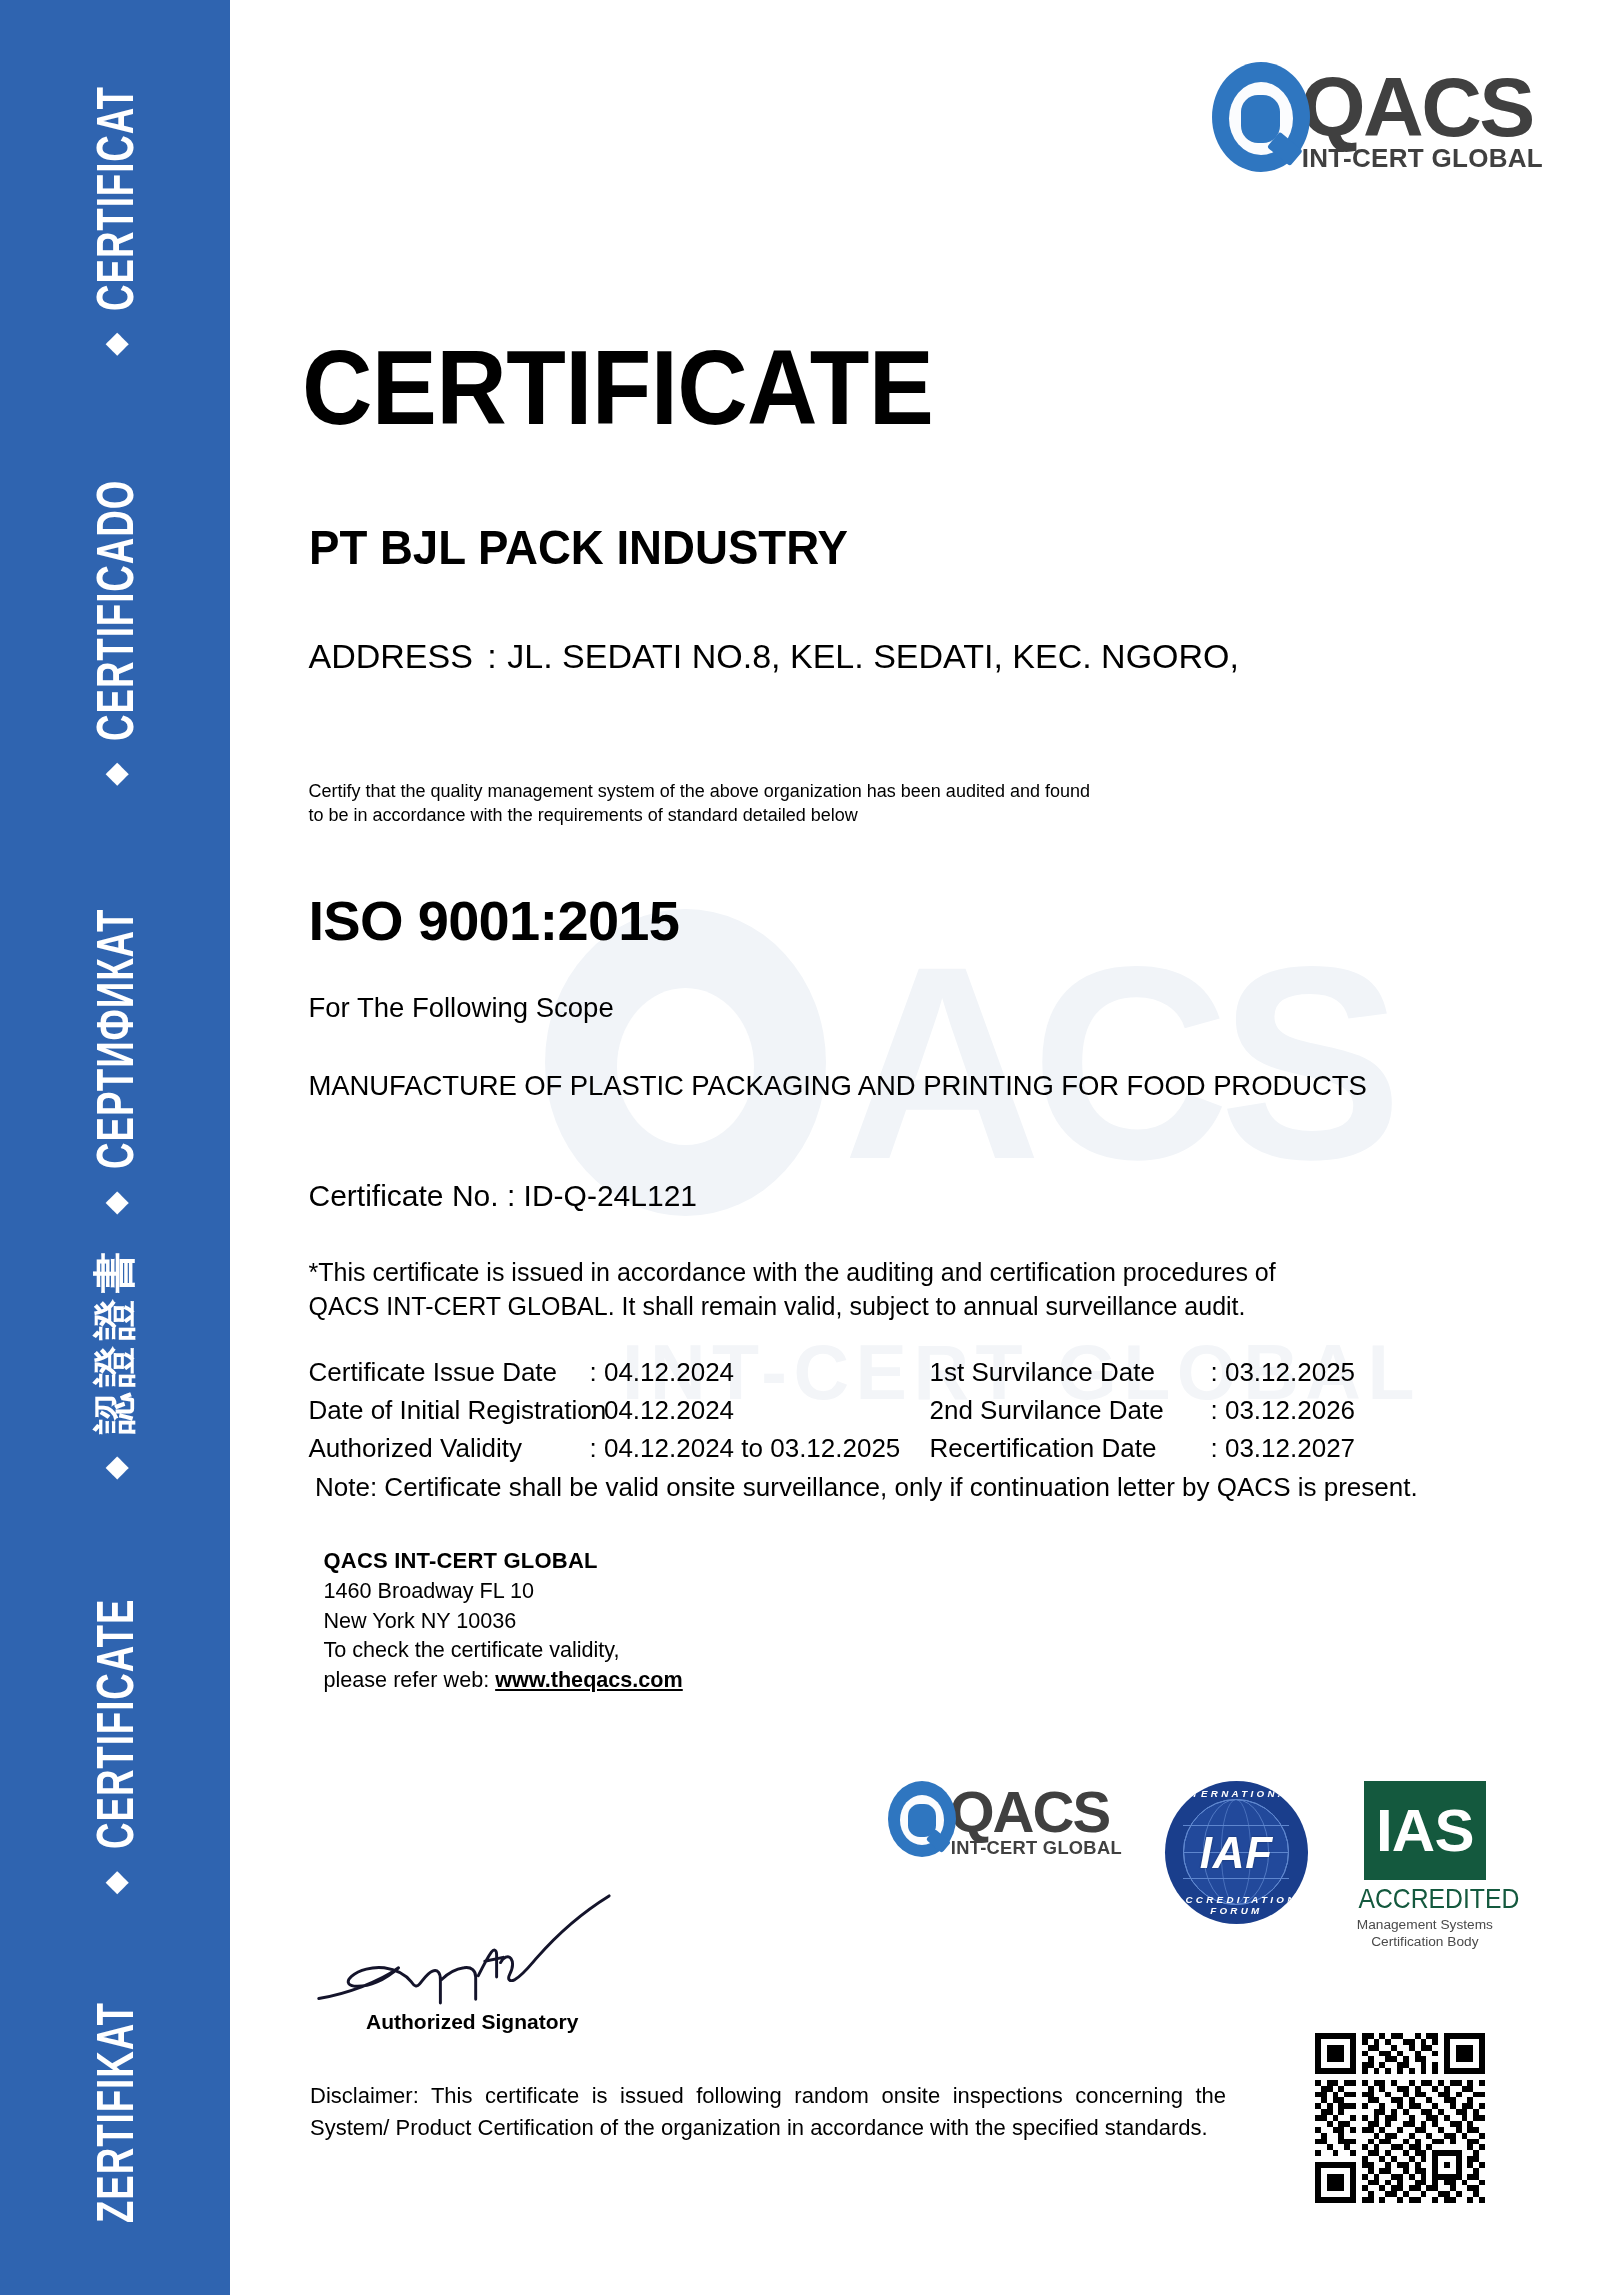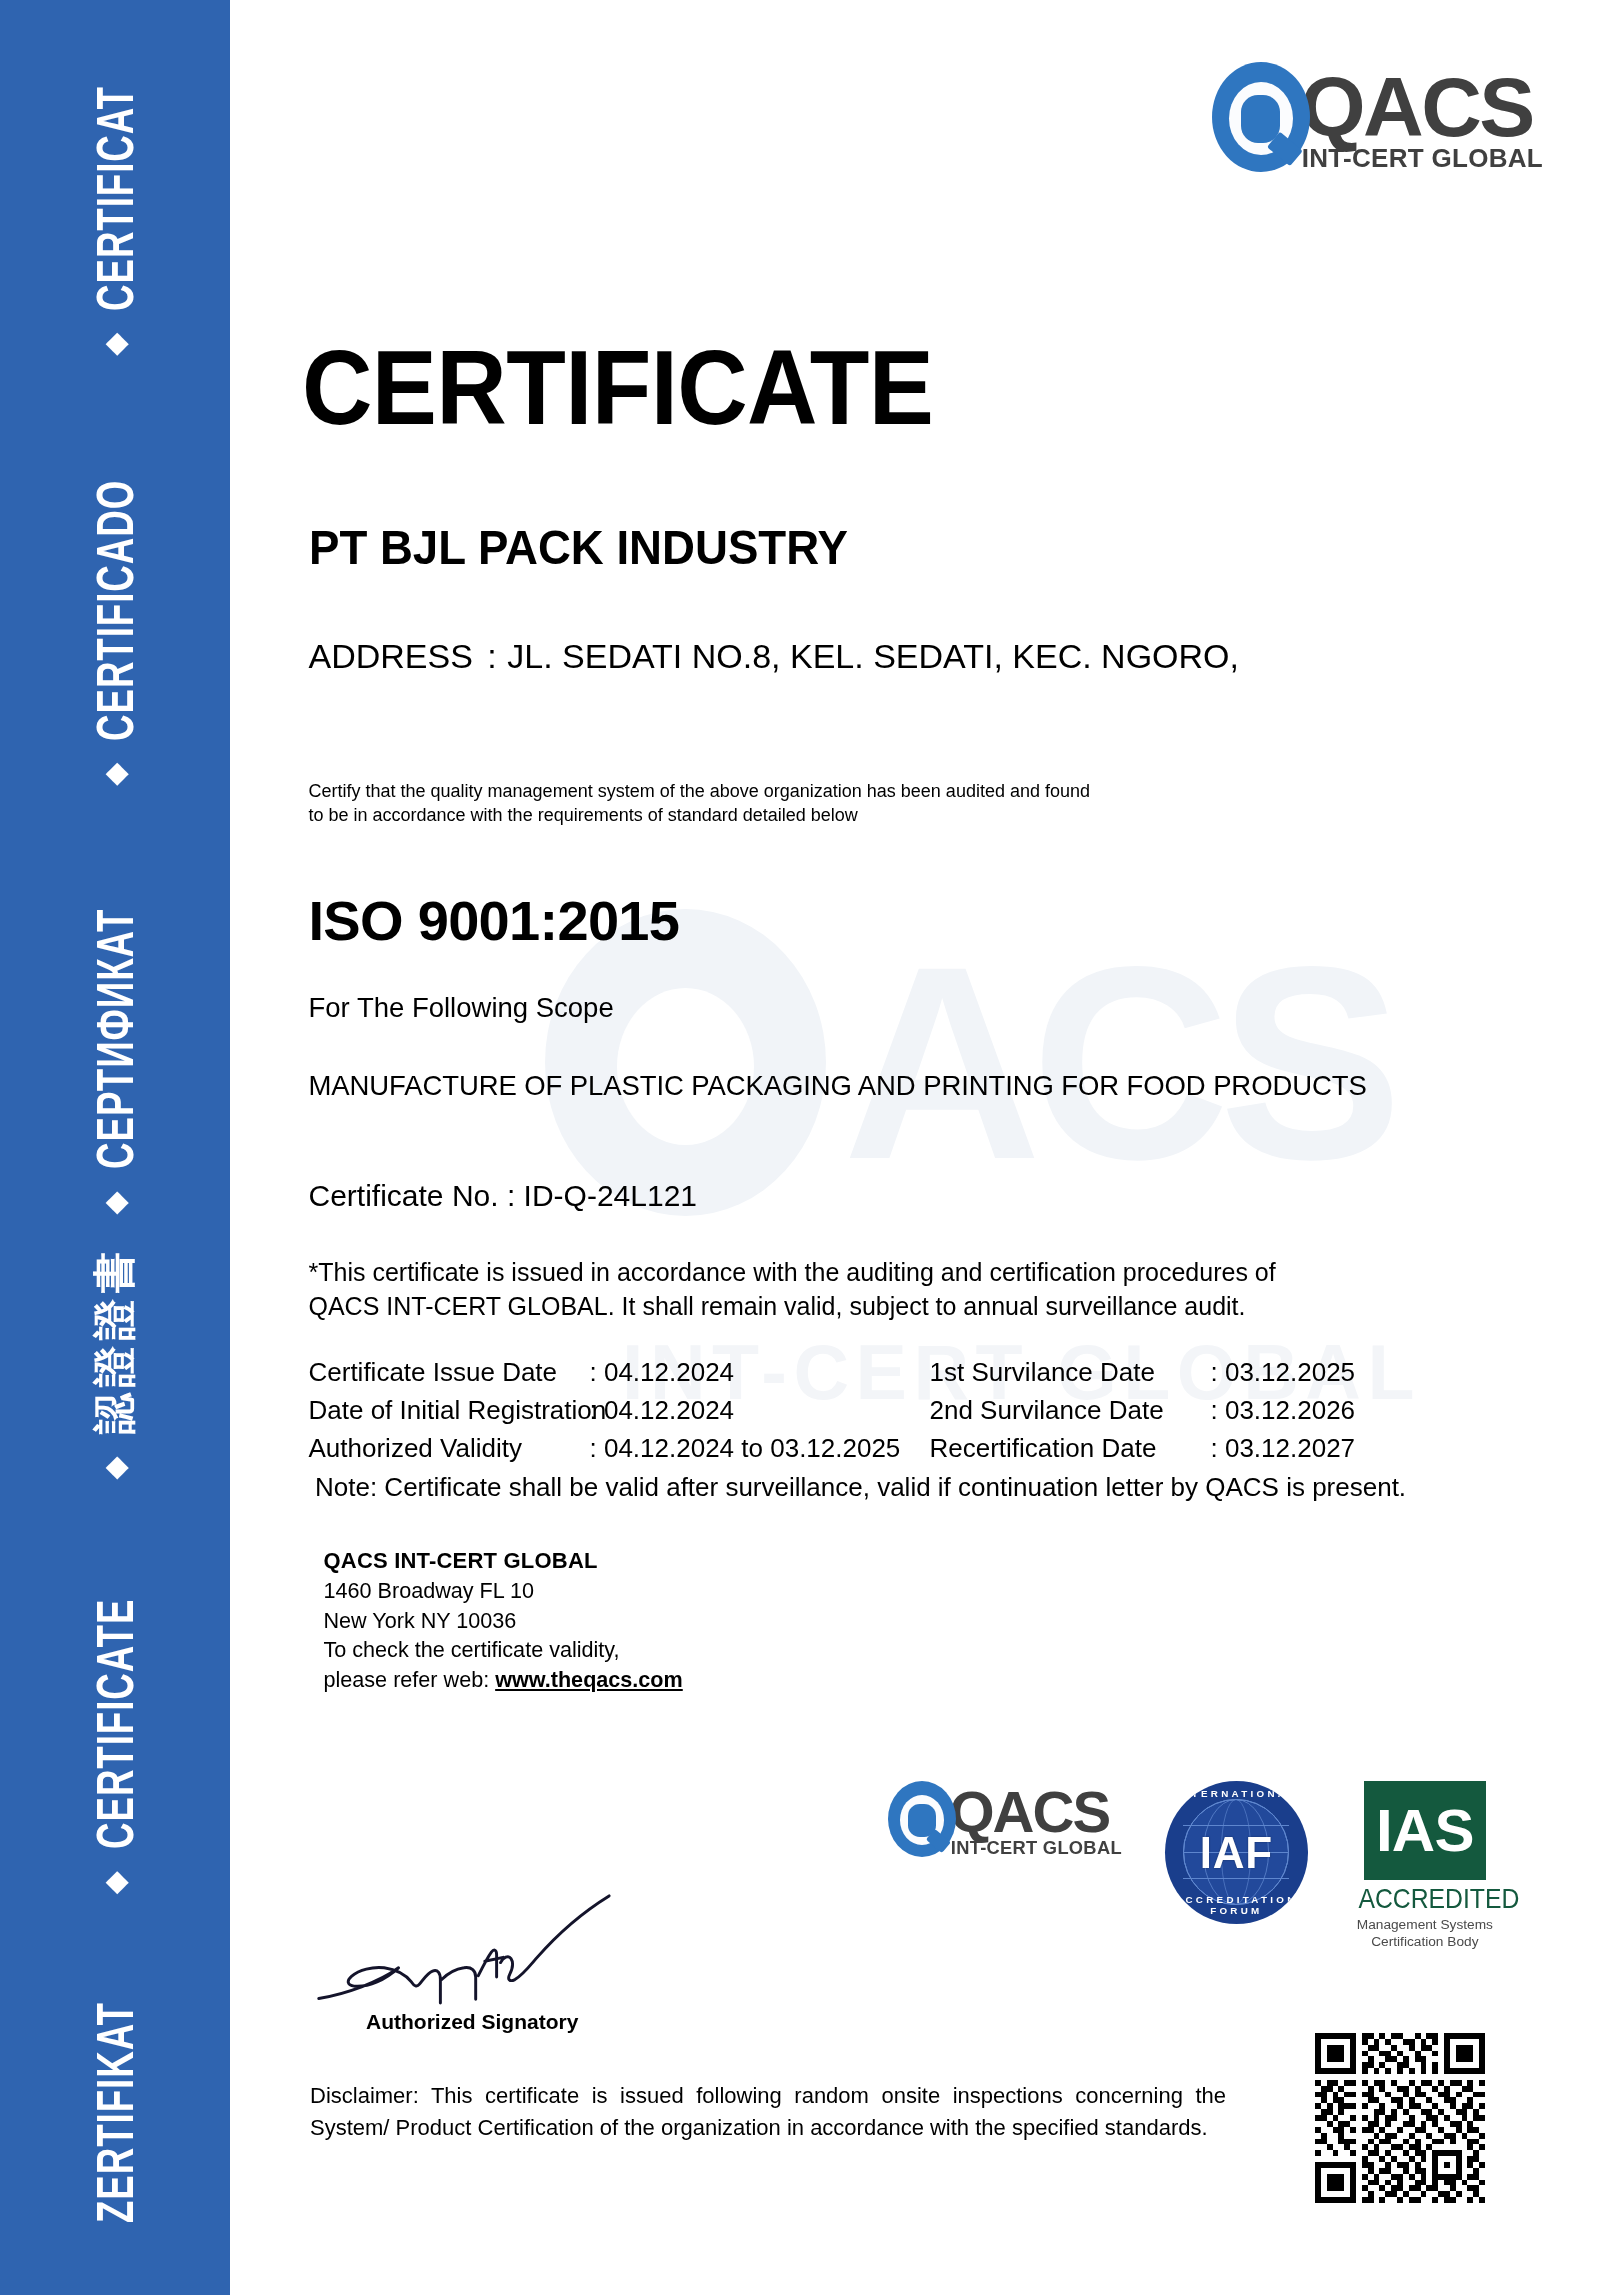--- a/index.html
+++ b/index.html
@@ -334,20 +334,21 @@
   
   .iaf {
     width: 143px; height: 143px;
     border-radius: 50%;
     background: #1A3E8C;
     position: relative;
     display: flex;
     align-items: center;
     justify-content: center;
     overflow: hidden;
+    font-style: italic;
   }
   .iaf .globe {
     position: absolute;
     left: 18.3px; top: 18.3px;
     width: 106px; height: 106px;
     border-radius: 50%;
     background: #22499B;
     border: 1.3px solid #6C93D6;
   }
   .iaf .meridian {
@@ -550,21 +551,21 @@
       <div>: 04.12.2024</div>
       <div>2nd Survilance Date</div>
       <div>: 03.12.2026</div>
 
       <div>Authorized Validity</div>
       <div>: 04.12.2024 to 03.12.2025</div>
       <div>Recertification Date</div>
       <div>: 03.12.2027</div>
     </div>
 
-    <div class="validity-note narrow">Note: Certificate shall be valid after surveillance, valid if continuation letter by QACS is present.</div>
+    <div class="validity-note narrow">Note: Certificate shall be valid onsite surveillance, only if continuation letter by QACS is present.</div>
 
     <div class="issuer-block narrow">
       <div class="bold">QACS INT-CERT GLOBAL</div>
       <div>1460 Broadway FL 10</div>
       <div>New York NY 10036</div>
       <div>To check the certificate validity,</div>
       <div><span>please refer web: </span><span class="web">www.theqacs.com</span></div>
     </div>
 
   </div>

